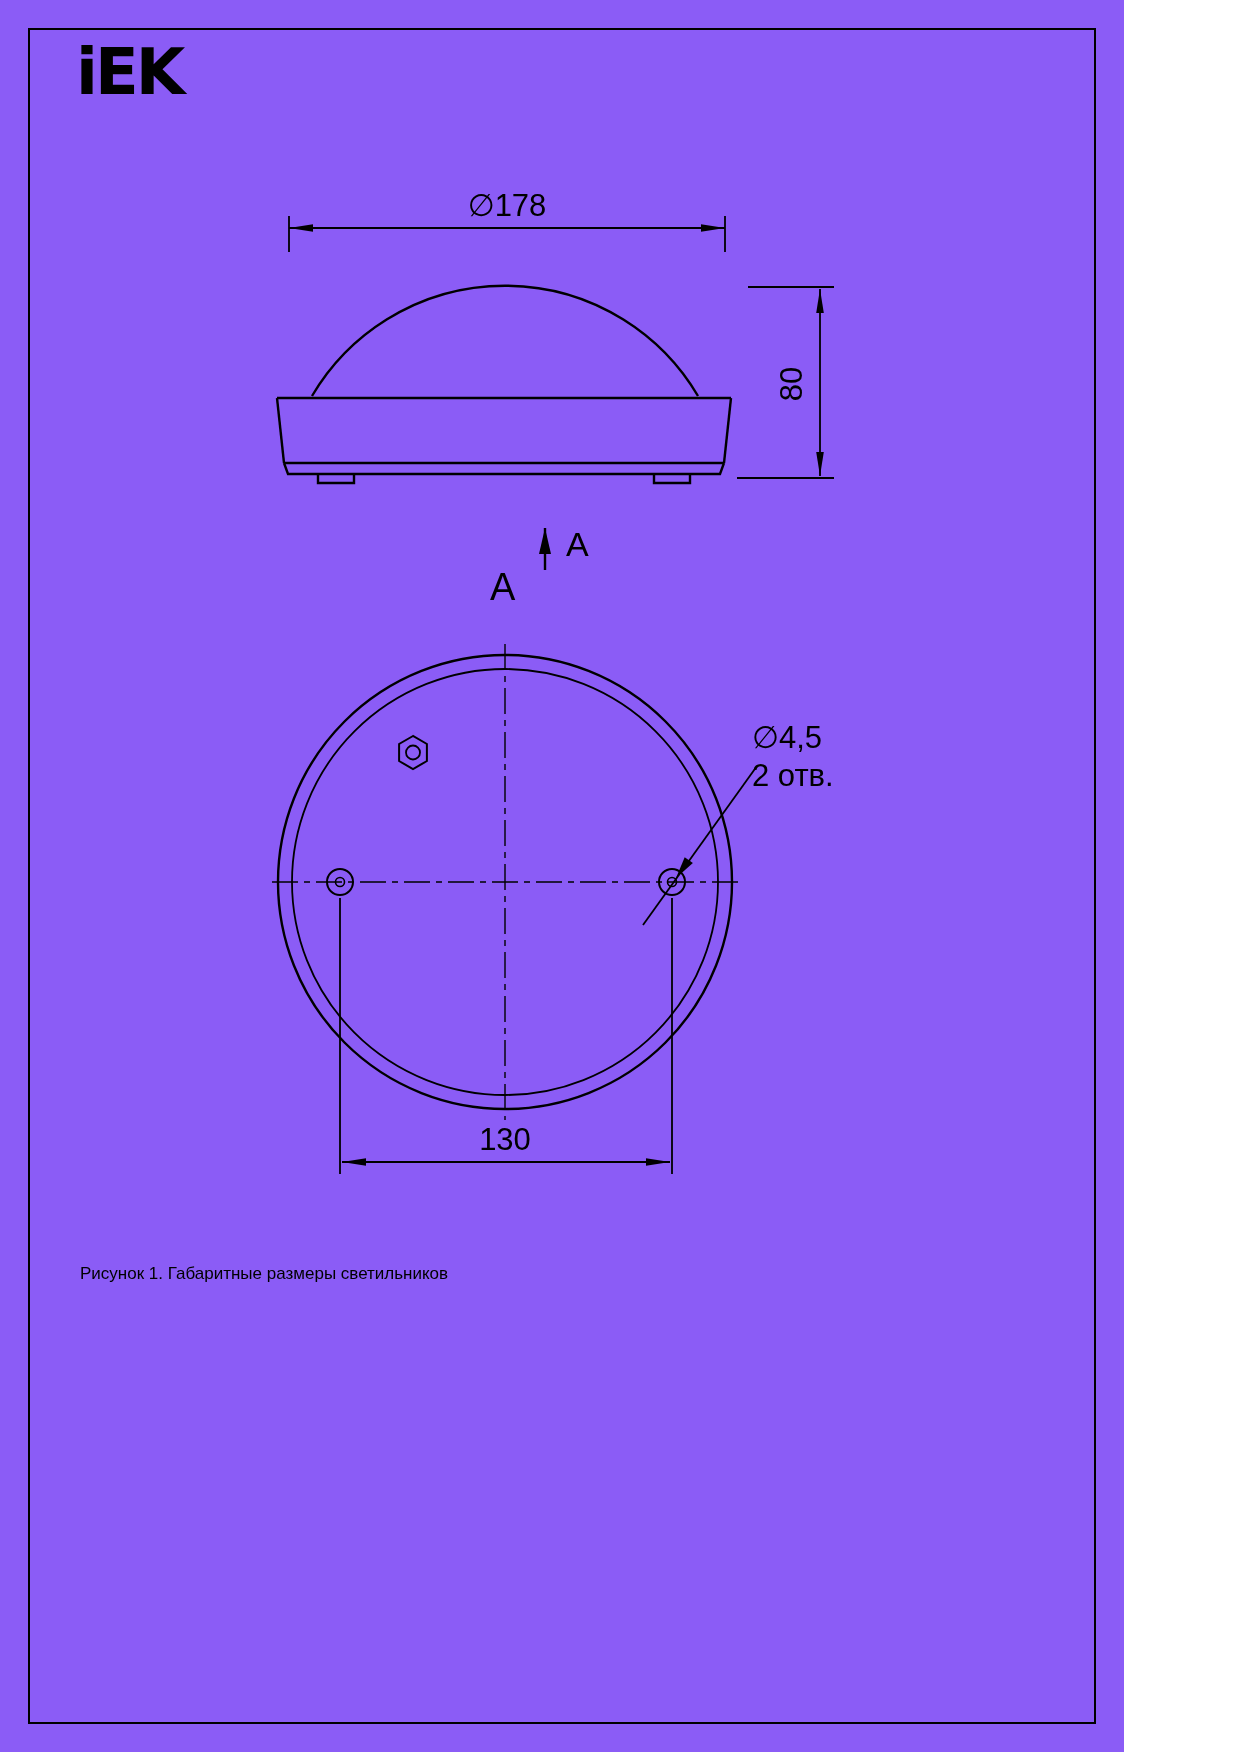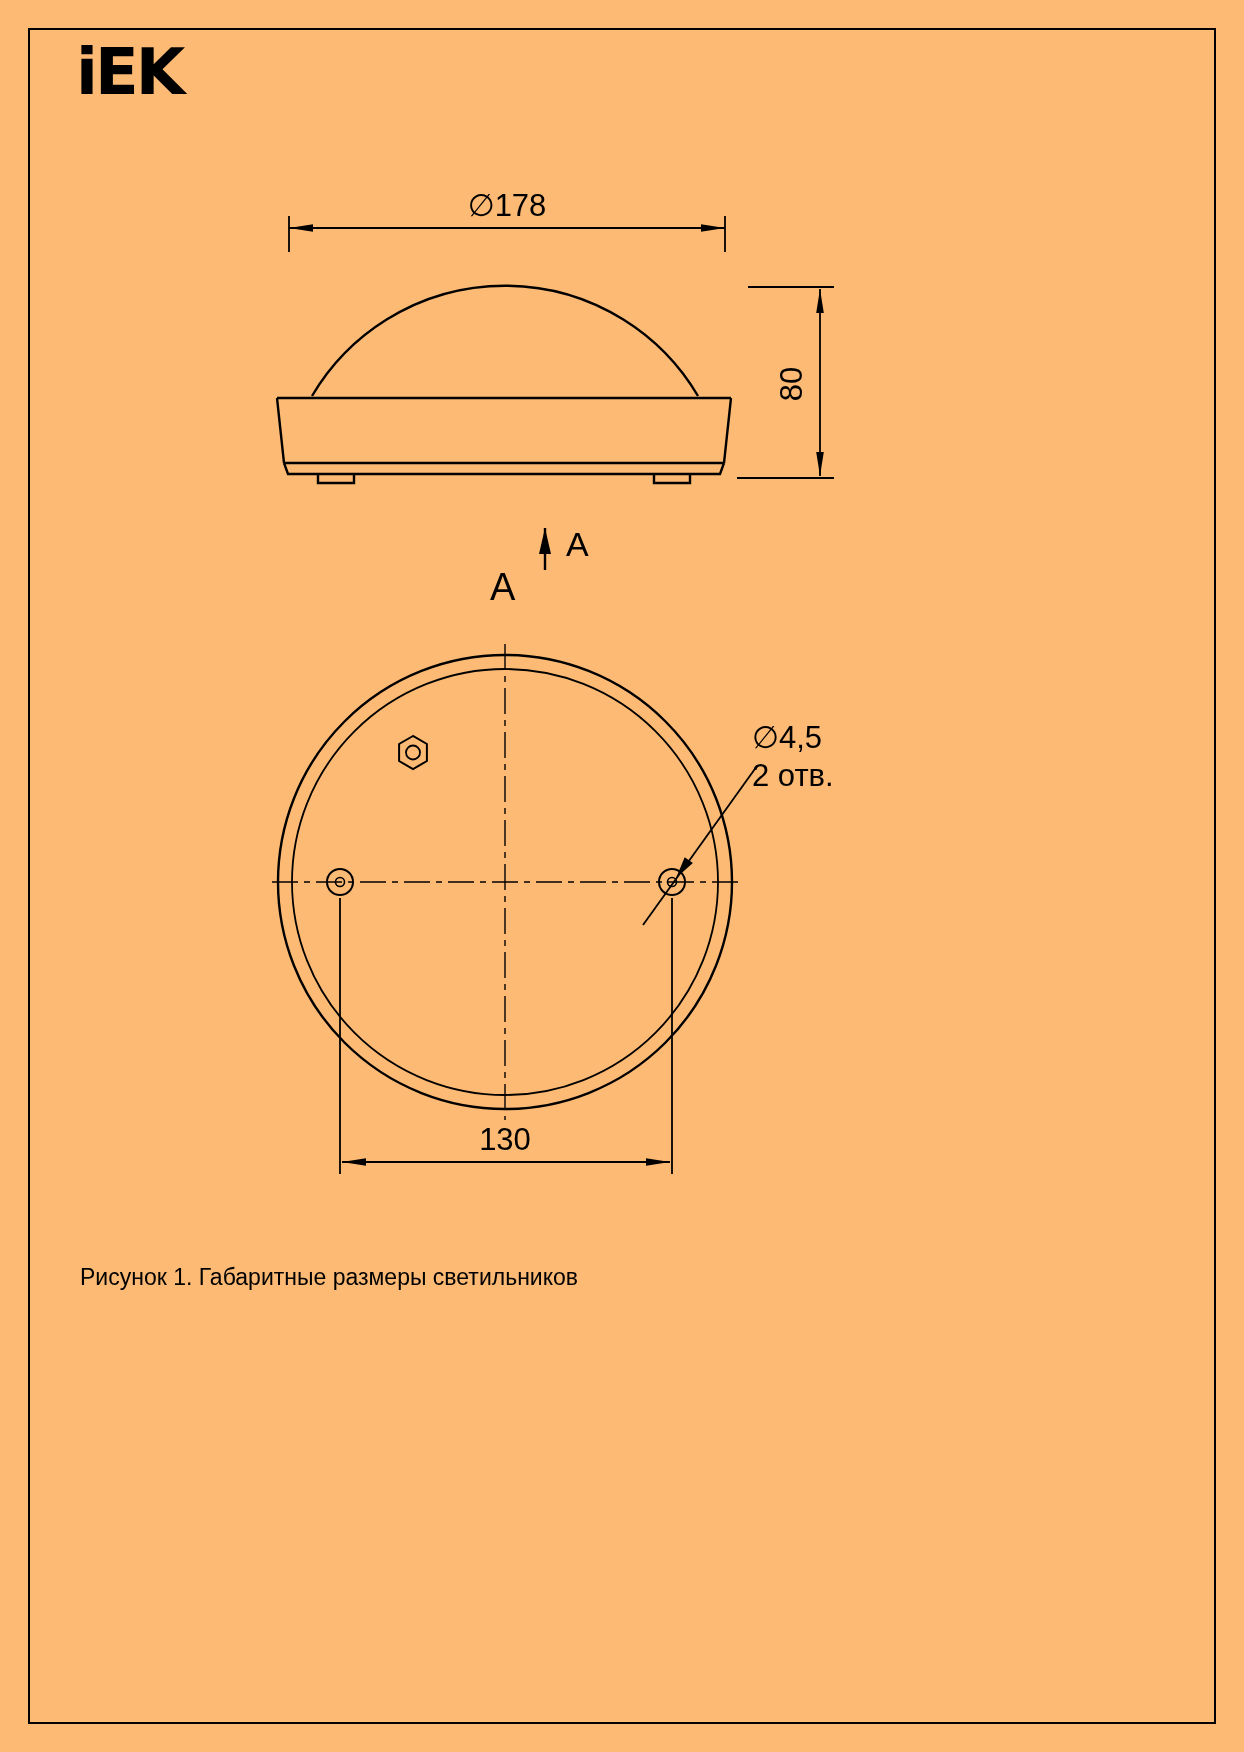--- a/index.html
+++ b/index.html
@@ -1,19 +1,19 @@
 <!DOCTYPE html>
 <html><head>
 <meta charset="utf-8">
 <style>
   html,body{margin:0;padding:0;background:#ffffff;}
   .page{
     position:relative;
-    width:1244px;height:1752px;
-    background:#fdba74;
+    width:1124px;height:1752px;
+    background:#8b5cf6;
     font-family:"Liberation Sans", sans-serif;
     color:#000;
     overflow:hidden;
   }
   .frame{
     position:absolute;
     left:28px;top:28px;right:28px;bottom:28px;
     border:2px solid #000;
     pointer-events:none;
   }
@@ -23,21 +23,21 @@
     font-family:"DejaVu Sans", sans-serif;
     font-weight:700;
     font-size:64px;
     letter-spacing:-3px;
     color:#000;
     line-height:1;
   }
   .caption{
     position:absolute;
     left:80px;top:1264px;
-    font-size:23px;
+    font-size:17px;
     color:#000;
   }
   svg.drawing{
     position:absolute;left:0;top:0;
   }
   svg text{
     font-family:"Liberation Sans", sans-serif;
     fill:#000;
   }
   .dimtext{font-size:31px;}

